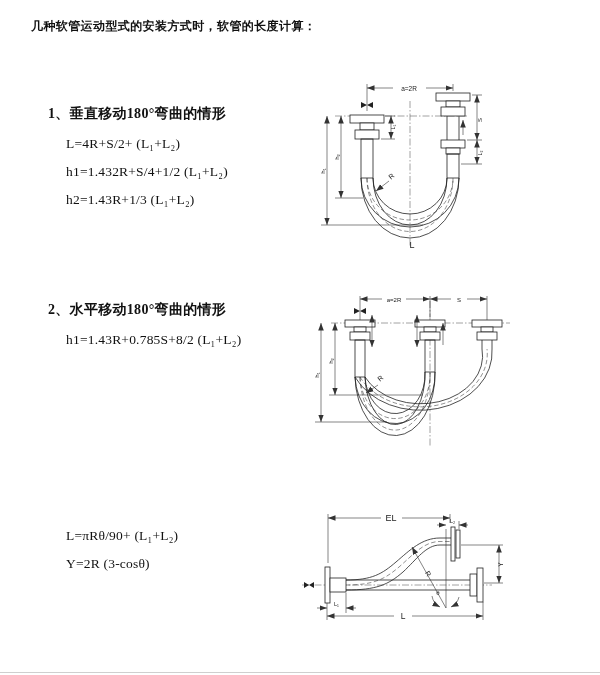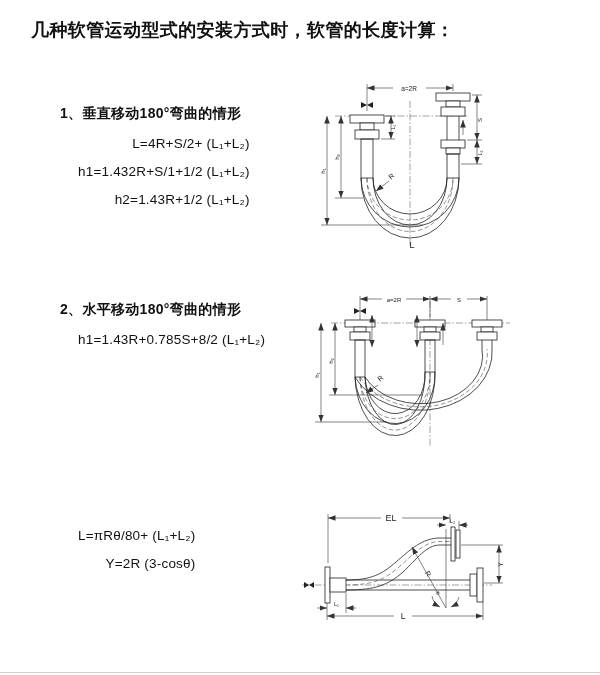--- a/index.html
+++ b/index.html
@@ -1,59 +1,59 @@
 <!DOCTYPE html>
 <html><head>
 <meta charset="utf-8">
 <style>
   html,body{margin:0;padding:0;}
   body{
     width:600px;height:675px;position:relative;overflow:hidden;
     background:#ffffff;color:#111;
     font-family:"Liberation Sans","DejaVu Sans",sans-serif;
   }
-  .title{position:absolute;left:31px;top:18px;font-size:18px;font-weight:600;letter-spacing:.4px;}
-  .section{position:absolute;left:60px;}
+  .title{position:absolute;left:31px;top:18px;font-size:12px;font-weight:600;letter-spacing:.4px;}
+  .section{position:absolute;left:48px;font-family:Liberation Serif, serif;}
   #sec1{top:105px}#sec2{top:301px}#sec3{top:515px}
   .heading{font-size:14px;font-weight:600;letter-spacing:.3px;}
-  .formulas{margin:7px 0 0 18px;font-size:13.5px;line-height:28px;font-weight:500;letter-spacing:.2px;text-align:right;}
+  .formulas{margin:7px 0 0 18px;font-size:13.5px;line-height:28px;font-weight:500;letter-spacing:.2px;}
   svg{position:absolute;}
   svg text{font-family:"Liberation Sans","DejaVu Sans",sans-serif;fill:#222;}
   .ln{stroke:#222;stroke-width:.8;fill:none;}
   .cl{stroke:#555;stroke-width:.55;fill:none;stroke-dasharray:7 2 1.5 2;}
   .hd{stroke:#333;stroke-width:.55;fill:none;stroke-dasharray:4.5 2.5;}
   .dim{stroke:#333;stroke-width:.6;fill:none;}
   .fit{stroke:#222;stroke-width:.8;fill:#fff;}
   .solid{fill:#222;stroke:none;}
   .bottom-rule{position:absolute;left:0;right:0;bottom:2px;height:1px;background:#cfcfcf;}
 </style>
 </head>
 <body>
 
 <div class="title">几种软管运动型式的安装方式时，软管的长度计算：</div>
 
 <div class="section" id="sec1">
   <div class="heading">1、垂直移动180°弯曲的情形</div>
   <div class="formulas">
     <div>L=4R+S/2+ (L₁+L₂)</div>
-    <div>h1=1.432R+S/1+1/2 (L₁+L₂)</div>
-    <div>h2=1.43R+1/2 (L₁+L₂)</div>
+    <div>h1=1.432R+S/4+1/2 (L₁+L₂)</div>
+    <div>h2=1.43R+1/3 (L₁+L₂)</div>
   </div>
 </div>
 
 <div class="section" id="sec2">
   <div class="heading">2、水平移动180°弯曲的情形</div>
   <div class="formulas">
     <div>h1=1.43R+0.785S+8/2 (L₁+L₂)</div>
   </div>
 </div>
 
 <div class="section" id="sec3">
   <div class="formulas">
-    <div>L=πRθ/80+ (L₁+L₂)</div>
+    <div>L=πRθ/90+ (L₁+L₂)</div>
     <div>Y=2R (3-cosθ)</div>
   </div>
 </div>
 
 <svg viewBox="0 0 290 185" style="left:305px;top:75px;width:290px;height:185px">
   <defs>
     <marker id="ar1" markerUnits="userSpaceOnUse" markerWidth="9" markerHeight="9" refX="7.5" refY="4" orient="auto-start-reverse">
       <path d="M0,1.2 L7.5,4 L0,6.8 Z" fill="#333"></path>
     </marker>
     <pattern id="br1" width="2.6" height="2.6" patternUnits="userSpaceOnUse">

